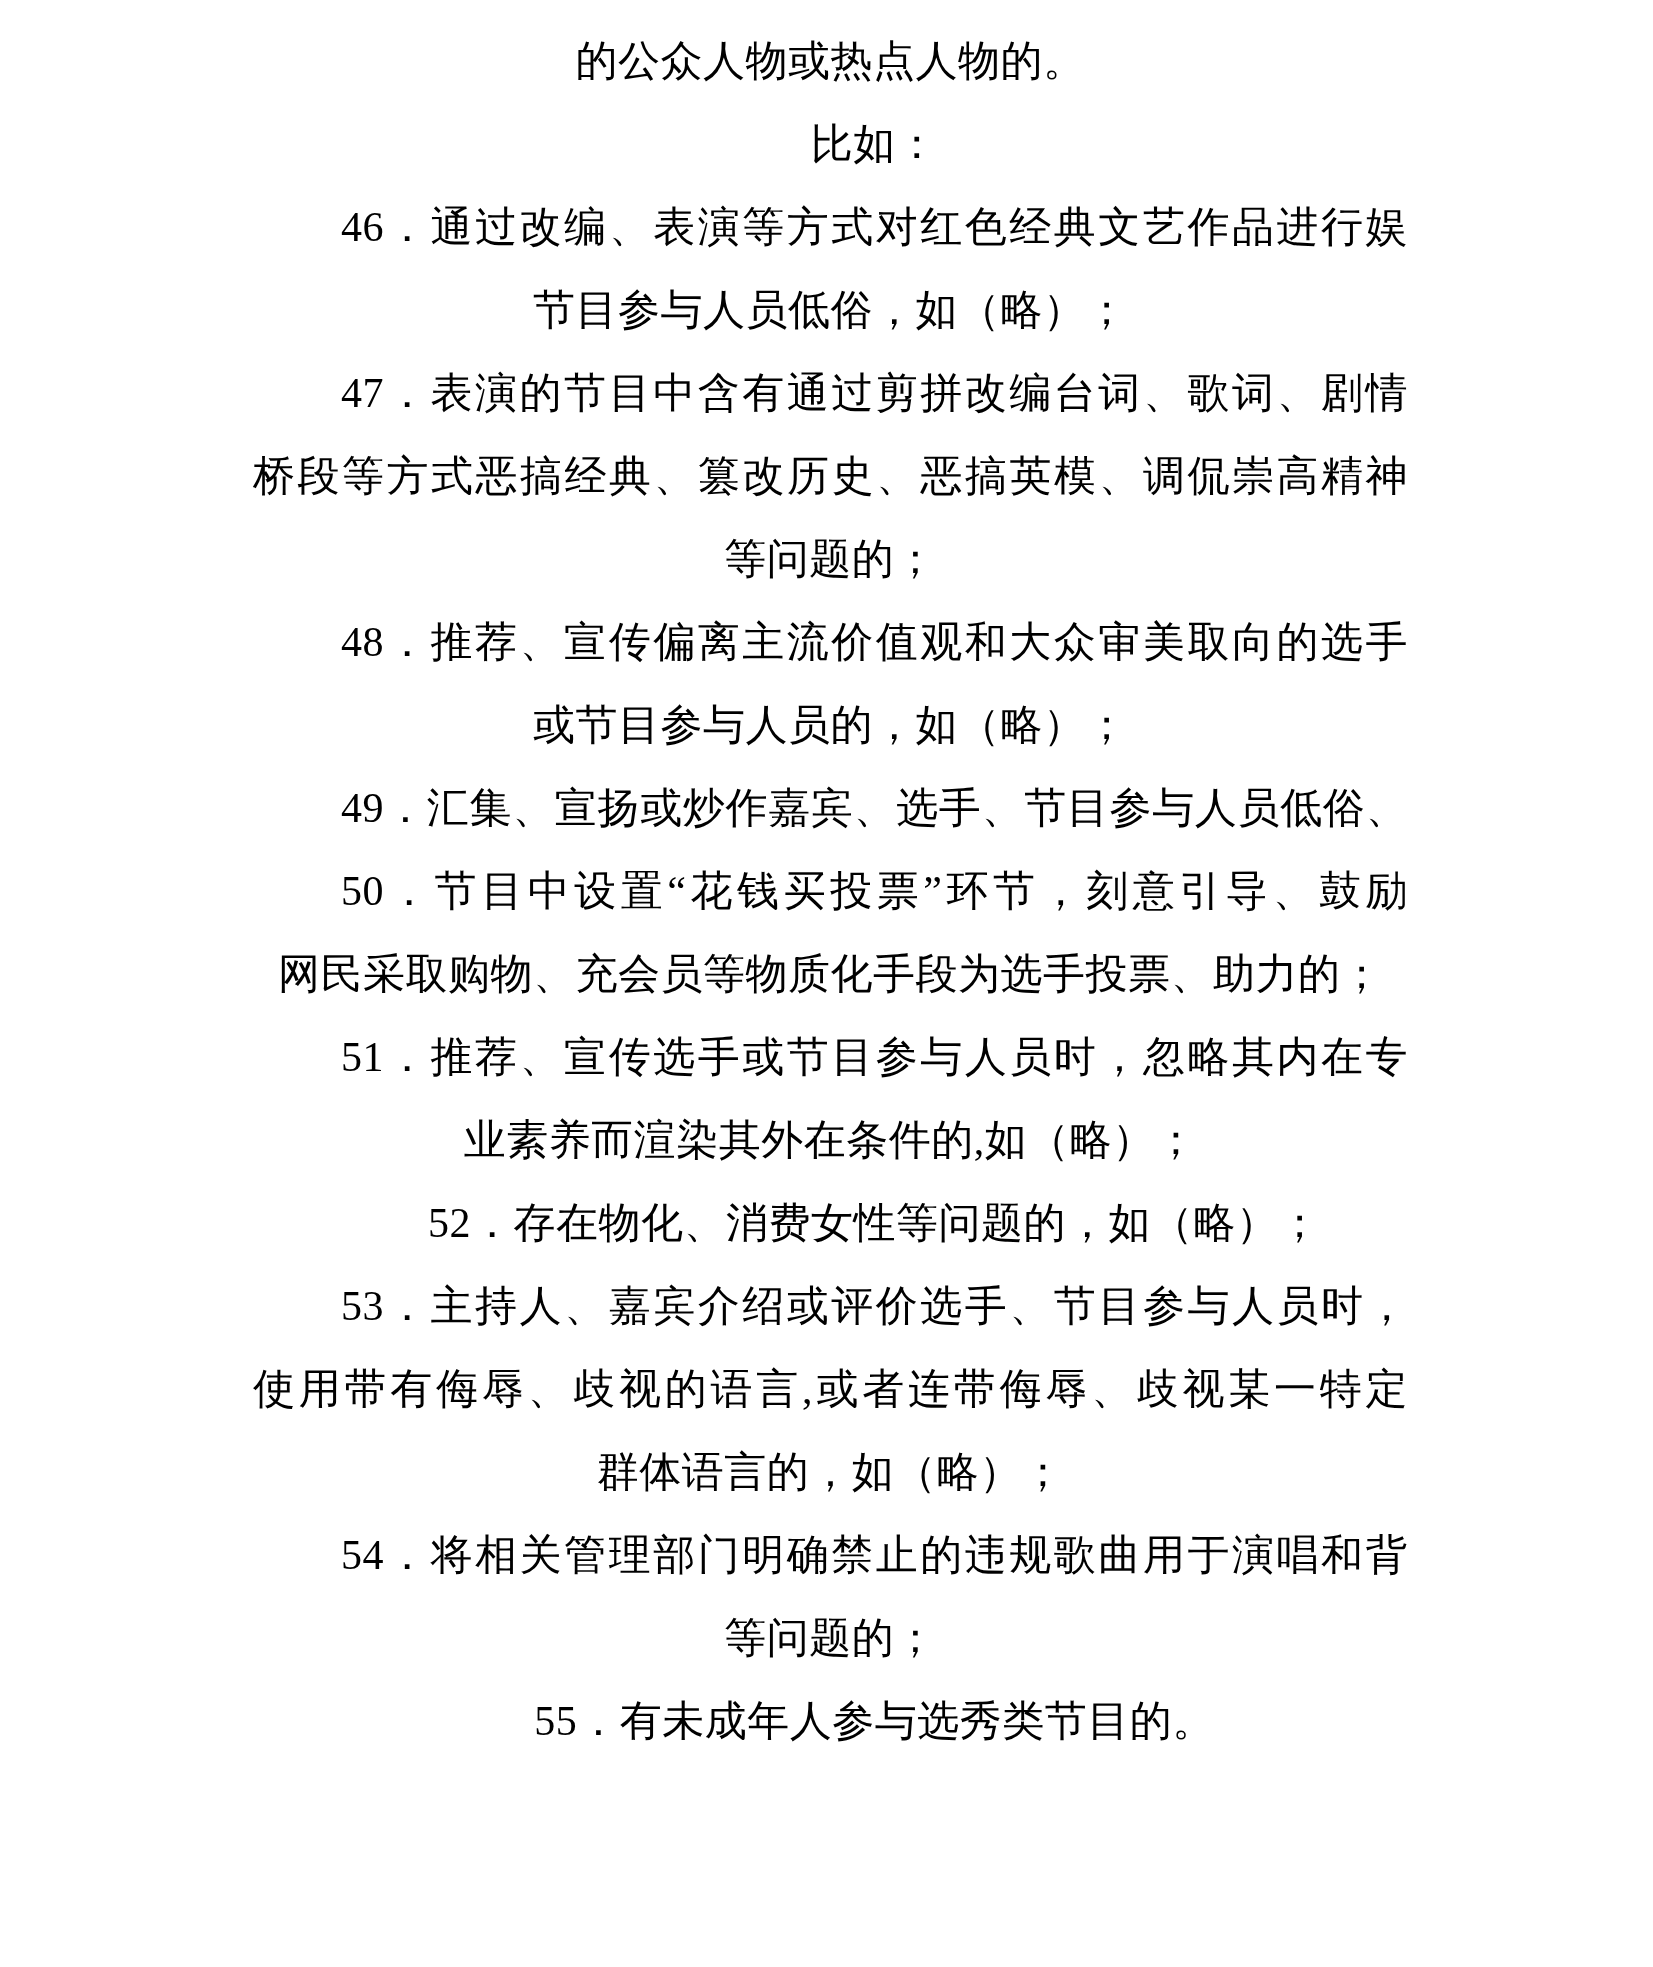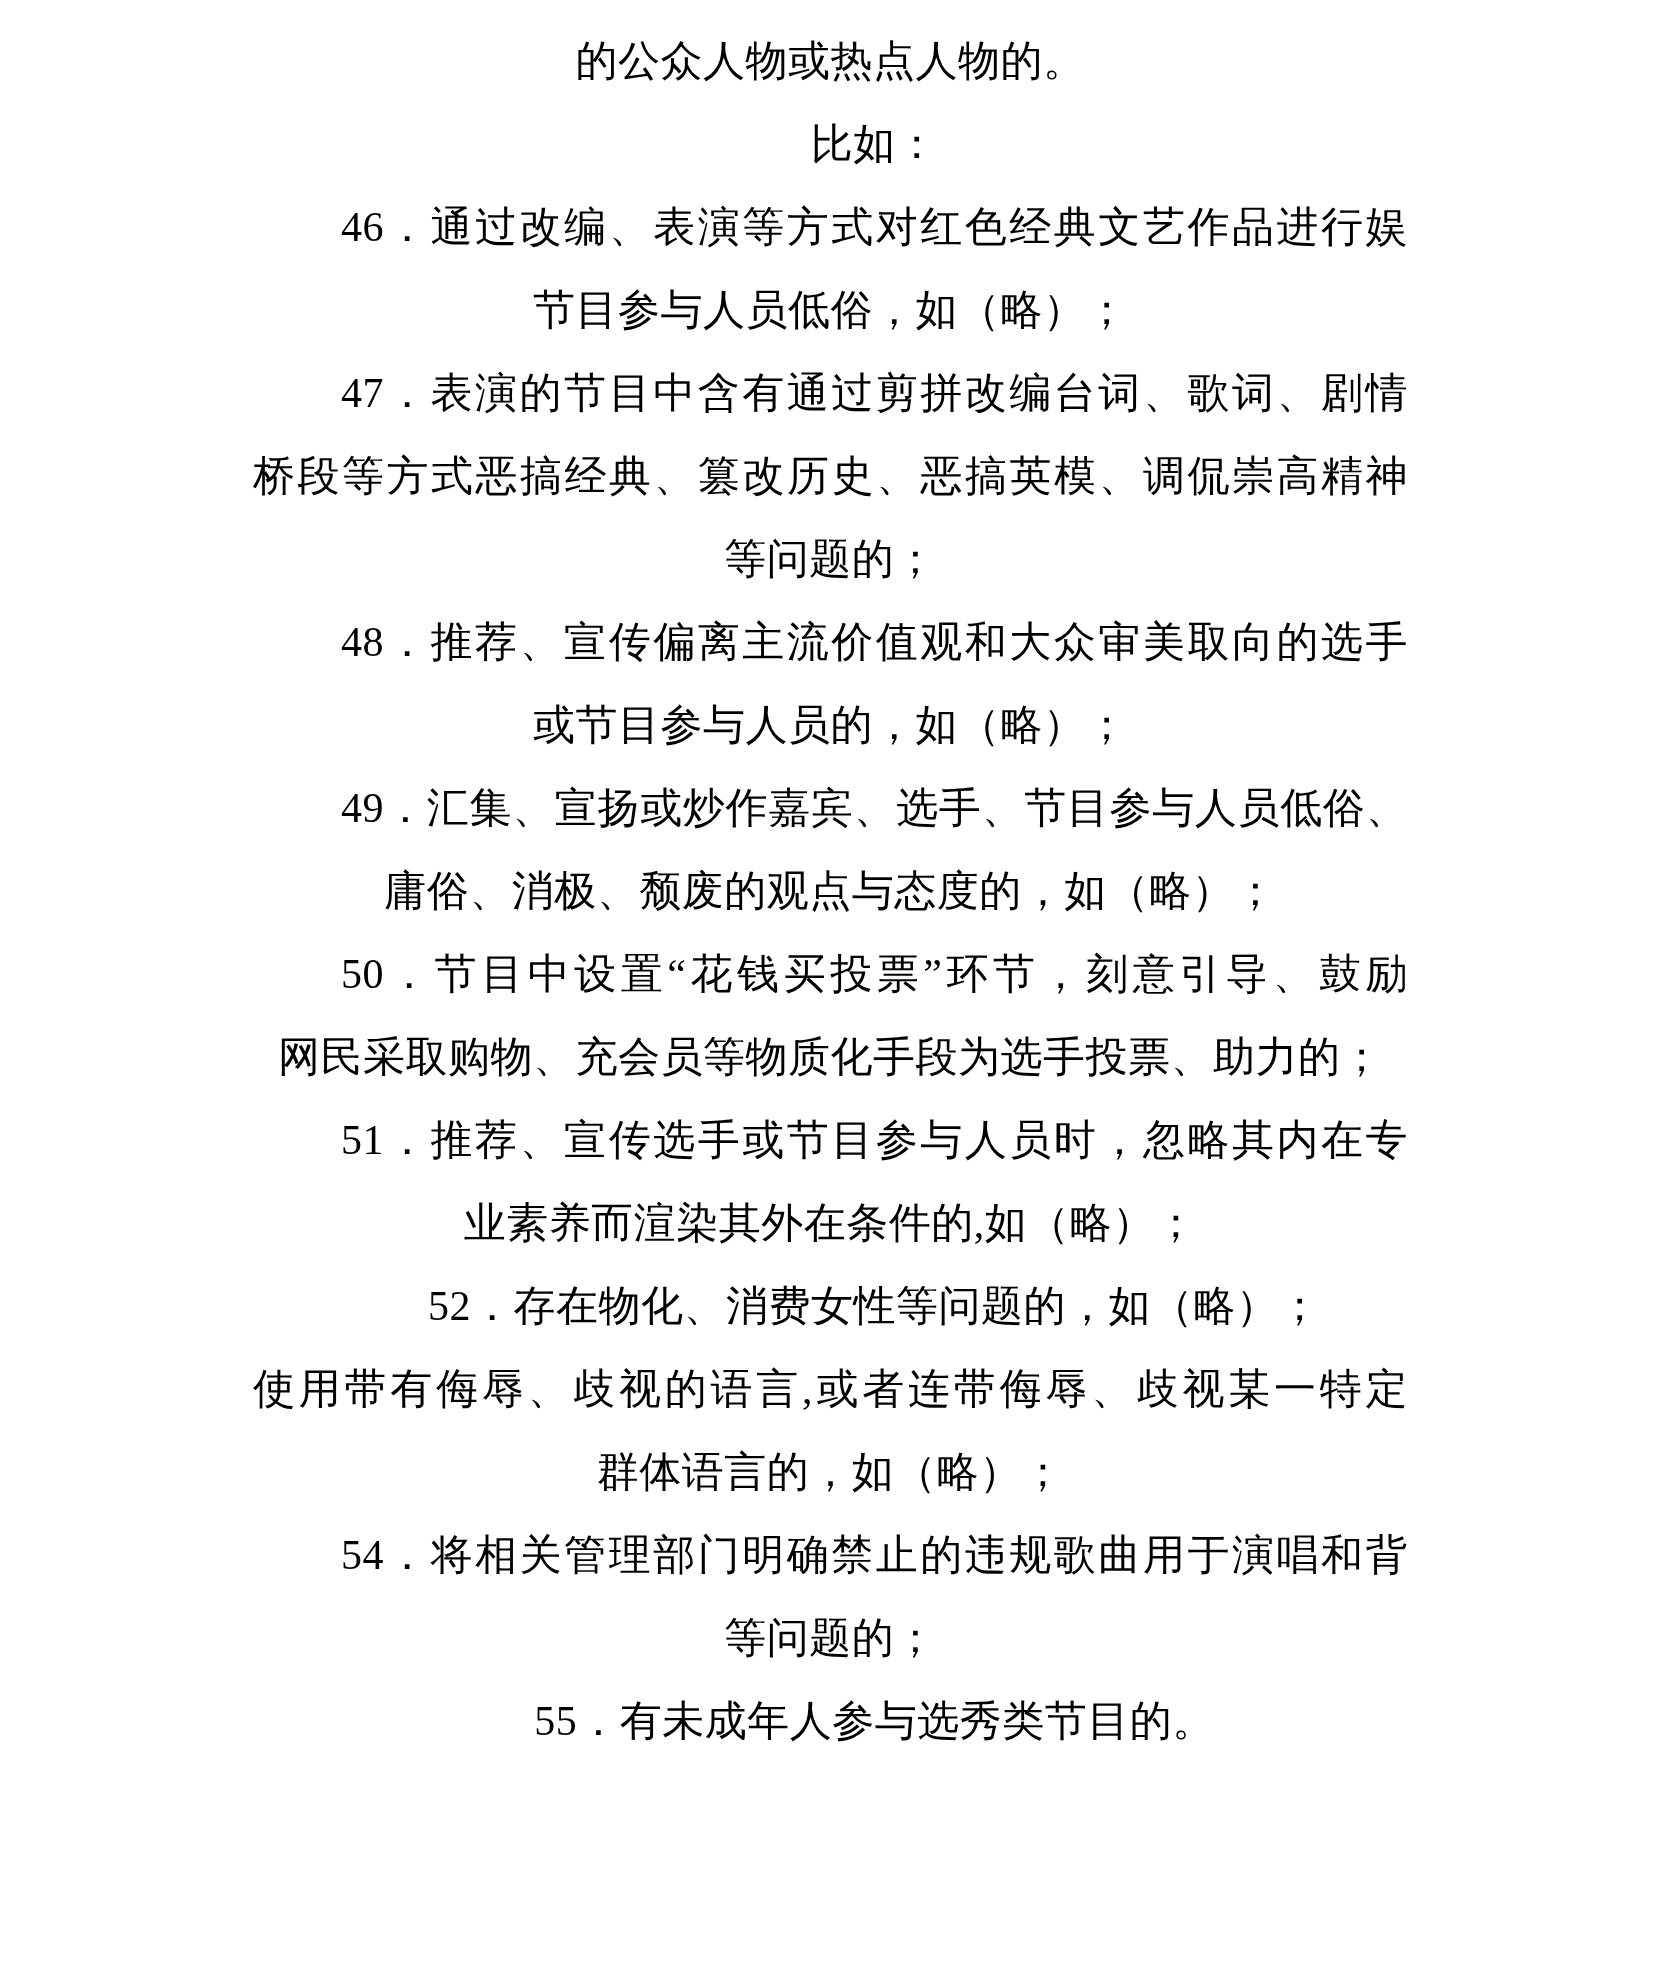--- a/index.html
+++ b/index.html
@@ -55,30 +55,30 @@
   <div class="line">节目参与人员低俗，如（略）；</div>
 
   <div class="line indent j">47．表演的节目中含有通过剪拼改编台词、歌词、剧情</div>
   <div class="line j">桥段等方式恶搞经典、篡改历史、恶搞英模、调侃崇高精神</div>
   <div class="line">等问题的；</div>
 
   <div class="line indent j">48．推荐、宣传偏离主流价值观和大众审美取向的选手</div>
   <div class="line">或节目参与人员的，如（略）；</div>
 
   <div class="line indent j">49．汇集、宣扬或炒作嘉宾、选手、节目参与人员低俗、</div>
-  <div class="line">庸俗、消极、颓废的观点与态度的，如（略）；</div>
 
   <div class="line indent j">50．节目中设置“花钱买投票”环节，刻意引导、鼓励</div>
   <div class="line">网民采取购物、充会员等物质化手段为选手投票、助力的；</div>
 
   <div class="line indent j">51．推荐、宣传选手或节目参与人员时，忽略其内在专</div>
   <div class="line">业素养而渲染其外在条件的,如（略）；</div>
 
   <div class="line indent">52．存在物化、消费女性等问题的，如（略）；</div>
 
+  <div class="line indent j">53．主持人、嘉宾介绍或评价选手、节目参与人员时，</div>
   <div class="line j">使用带有侮辱、歧视的语言,或者连带侮辱、歧视某一特定</div>
   <div class="line">群体语言的，如（略）；</div>
 
   <div class="line indent j">54．将相关管理部门明确禁止的违规歌曲用于演唱和背</div>
   <div class="line">等问题的；</div>
 
   <div class="line indent">55．有未成年人参与选秀类节目的。</div>
 
 </div>
 

